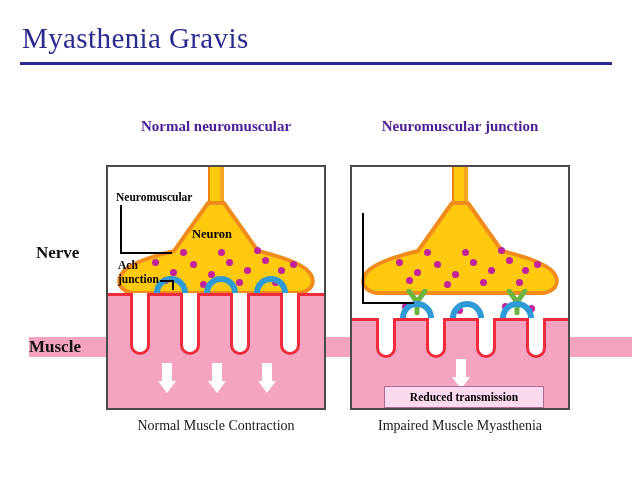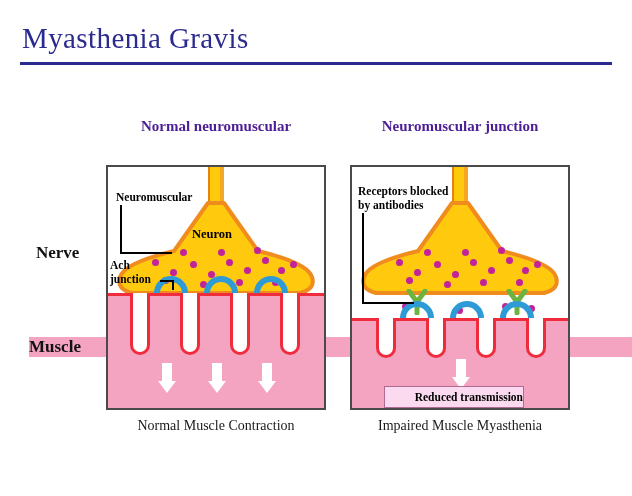--- a/index.html
+++ b/index.html
@@ -172,21 +172,21 @@
   </div>
   <div class="arrow" style="left:150px;top:196px;">
     <div class="shaft"></div>
       <div class="head"></div>
   </div>
 
   <div class="callout" style="left:8px;top:24px;">Neuromuscular</div>
   <div class="leader" style="left:12px;top:38px;width:1.5px;height:48px;"></div>
   <div class="leader" style="left:12px;top:85px;width:52px;height:1.5px;"></div>
 
-  <div class="callout" style="left:2px;top:92px;">
+  <div class="callout" style="left:10px;top:92px;">
     <div>Ach</div>
     <div>junction</div>
   </div>
   <div class="leader" style="left:52px;top:113px;width:14px;height:1.5px;"></div>
   <div class="leader" style="left:64px;top:113px;width:1.5px;height:10px;"></div>
 </div>
 
 <div class="panel right">
 
   <div class="stalk"></div>
@@ -235,24 +235,20 @@
   <div class="fold" style="left:24px;top:151px;width:20px;height:40px;"></div>
   <div class="fold" style="left:74px;top:151px;width:20px;height:40px;"></div>
   <div class="fold" style="left:124px;top:151px;width:20px;height:40px;"></div>
   <div class="fold" style="left:174px;top:151px;width:20px;height:40px;"></div>
 
   <div class="arrow" style="left:100px;top:192px;">
     <div class="shaft"></div>
       <div class="head"></div>
   </div>
 
-  <div class="reduced-box" style="left:32px;top:219px;width:140px;text-align:right;">Reduced transmission</div>
-
-  <div class="callout" style="left:6px;top:18px;">
-    <div>Receptors blocked</div>
-    <div>by antibodies</div>
-  </div>
+  <div class="reduced-box" style="left:32px;top:219px;width:160px;">Reduced transmission</div>
+
   <div class="leader" style="left:10px;top:46px;width:1.5px;height:90px;"></div>
   <div class="leader" style="left:10px;top:135px;width:52px;height:1.5px;"></div>
 </div>
 
 <div class="caption left">Normal Muscle Contraction</div>
 <div class="caption right">Impaired Muscle Myasthenia</div>
 
 </body></html>

